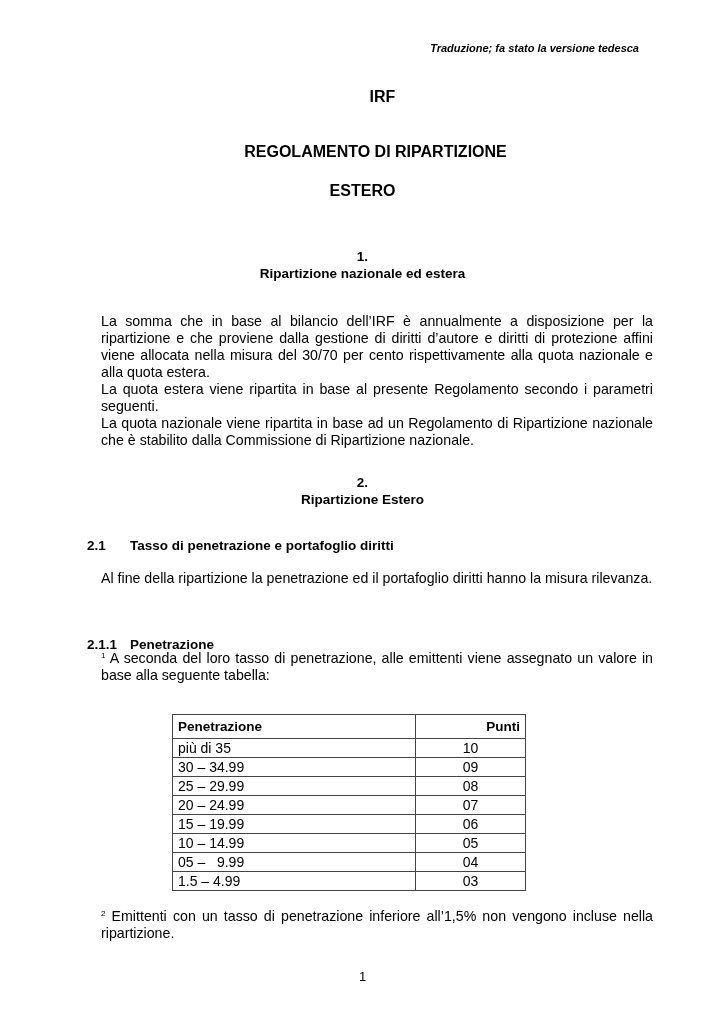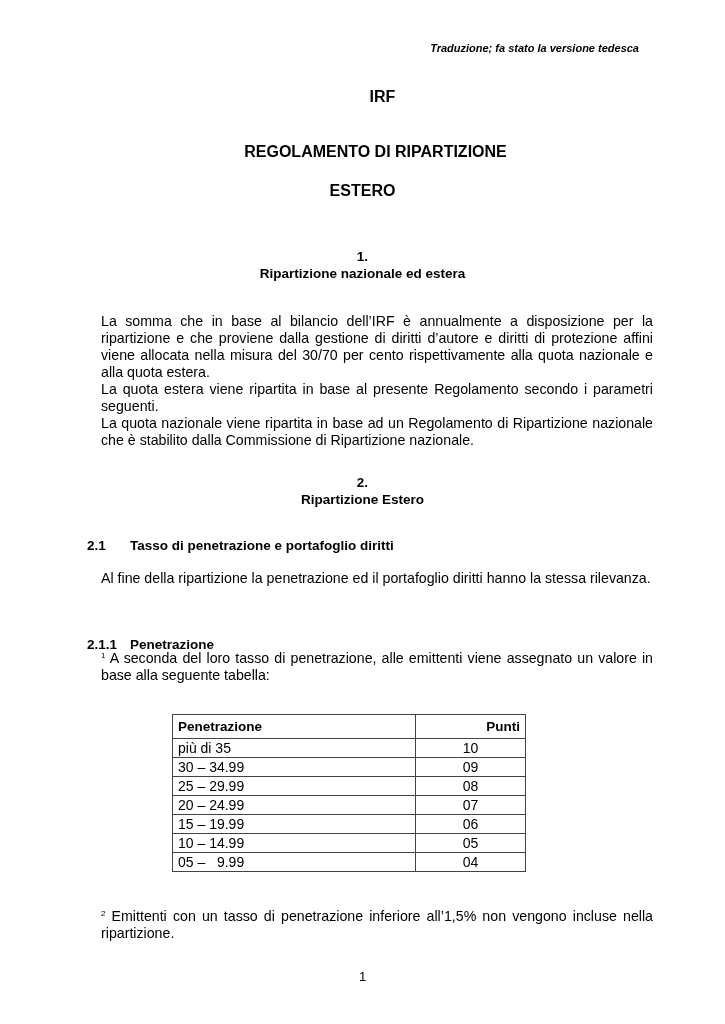--- a/index.html
+++ b/index.html
@@ -47,21 +47,21 @@
 <div class="abs sec-center" style="top:474px;">
   <div>2.</div>
   <div>Ripartizione Estero</div>
 </div>
 
 <div class="abs subhead" style="top:538px;">
   <span class="num" style="width:43px;">2.1</span><span>Tasso di penetrazione e portafoglio diritti</span>
 </div>
 
 <div class="abs para" style="top:570px;">
-  <p class="last-line-fix">Al fine della ripartizione la penetrazione ed il portafoglio diritti hanno la stessa rilevanza.</p>
+  <p class="last-line-fix">Al fine della ripartizione la penetrazione ed il portafoglio diritti hanno la misura rilevanza.</p>
 </div>
 
 <div class="abs subhead" style="top:619px;margin-top:18px;">
   <span class="num" style="width:43px;">2.1.1</span><span>Penetrazione</span>
 </div>
 
 <div class="abs para" style="top:650px;">
   <p class="last-line-fix"><sup>1</sup><span> A seconda del loro tasso di penetrazione, alle emittenti viene assegnato un valore in base alla seguente tabella:</span></p>
 </div>
 
@@ -94,20 +94,24 @@
         <td class="pts">06</td>
       </tr>
     <tr>
         <td>10 – 14.99</td>
         <td class="pts">05</td>
       </tr>
     <tr>
         <td style="white-space:pre;">05 –   9.99</td>
         <td class="pts">04</td>
       </tr>
+    <tr>
+        <td>1.5 – 4.99</td>
+        <td class="pts">03</td>
+      </tr>
   </tbody>
 </table>
 
 <div class="abs para" style="top:908px;">
   <p class="last-line-fix"><sup>2</sup><span> Emittenti con un tasso di penetrazione inferiore all’1,5% non vengono incluse nella ripartizione.</span></p>
 </div>
 
 <div class="abs pageno">1</div>
 
 </body></html>

